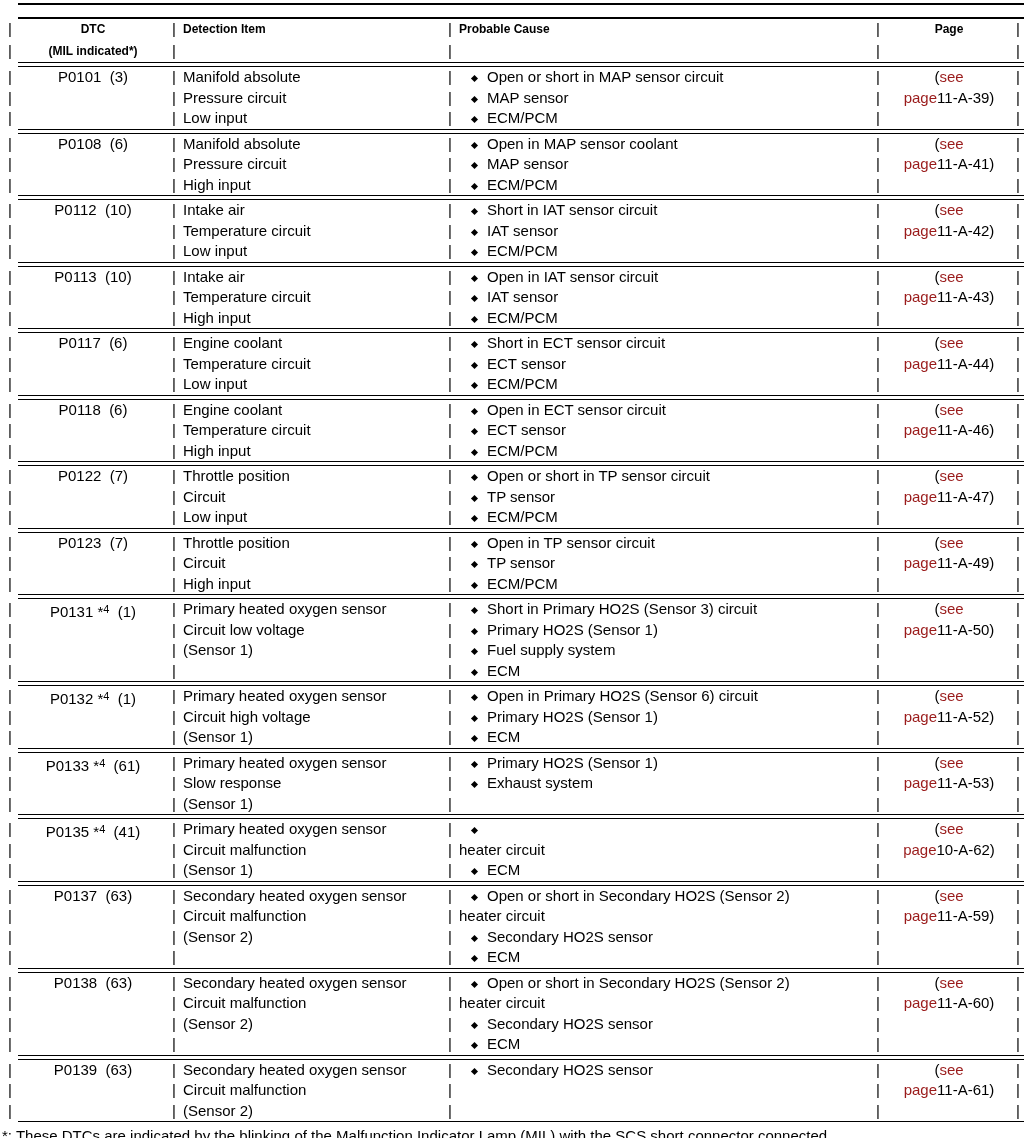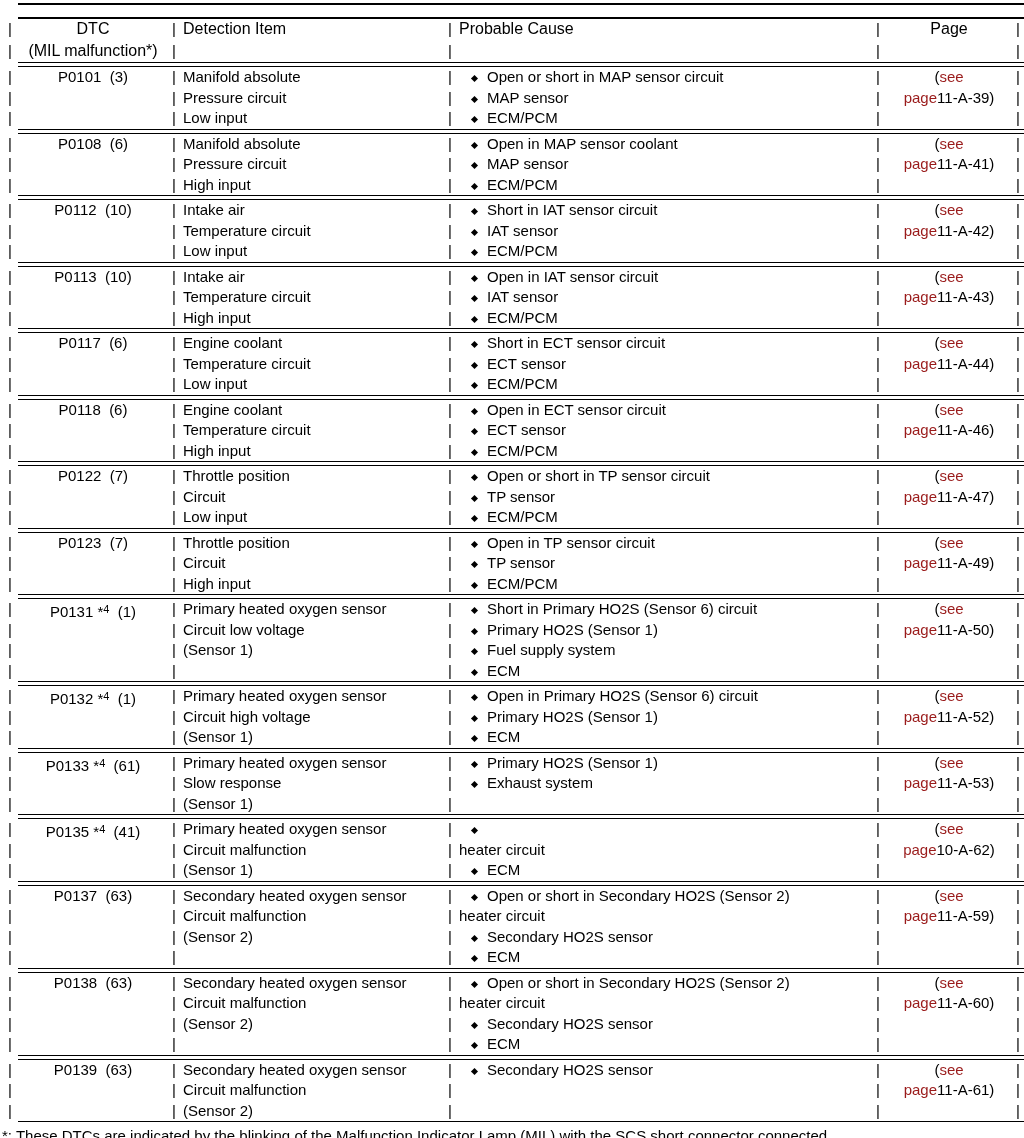--- a/index.html
+++ b/index.html
@@ -21,36 +21,36 @@
   .row + .row{margin-top:3px}
   .row::before{content:"";position:absolute;left:18px;right:0;top:0;height:1px;background:#000}
   .row::after{content:"";position:absolute;left:18px;right:0;bottom:0;height:1px;background:#000}
   .row.header::before{height:2px}
   .cell{position:relative;min-width:0}
   .line{position:relative;height:20.5px;line-height:20.5px;white-space:pre}
   .header .line{height:22px;line-height:22px}
   .pipe{position:absolute;left:0;top:0}
   .txt{display:block;margin:0 4px 0 11px;overflow:hidden}
   .c-dtc .txt,.c-page .txt{text-align:center;margin:0 3px 0 9px}
-  .header .txt{font-weight:normal;font-size:16px}
+  .header .txt{font-weight:bold;font-size:12px}
   .em{color:var(--accent,#9a1b1b);font-weight:normal}
   .sup{font-size:11px;vertical-align:3.5px}
   .bullet{display:inline-block;width:5px;height:5px;background:#000;transform:rotate(45deg);margin:0 10px 1px 13px}
   .footnote{position:absolute;top:1127px;left:2px;white-space:pre}
 </style>
 </head>
 <body>
 
 <div class="top-rule"></div>
 
 <div id="tbl">
   <div class="row header">
     <div class="cell c-dtc">
       <div class="line"><span class="pipe">|</span><span class="txt">DTC</span></div>
-      <div class="line"><span class="pipe">|</span><span class="txt">(MIL malfunction*)</span></div>
+      <div class="line"><span class="pipe">|</span><span class="txt">(MIL indicated*)</span></div>
     </div>
     <div class="cell c-det">
       <div class="line"><span class="pipe">|</span><span class="txt">Detection Item</span></div>
       <div class="line"><span class="pipe">|</span></div>
     </div>
     <div class="cell c-cause">
       <div class="line"><span class="pipe">|</span><span class="txt">Probable Cause</span></div>
       <div class="line"><span class="pipe">|</span></div>
     </div>
     <div class="cell c-page">
@@ -286,21 +286,21 @@
         <div class="line"><span class="pipe">|</span></div>
         <div class="line"><span class="pipe">|</span></div>
       </div>
       <div class="cell c-det">
         <div class="line"><span class="pipe">|</span><span class="txt">Primary heated oxygen sensor</span></div>
         <div class="line"><span class="pipe">|</span><span class="txt">Circuit low voltage</span></div>
         <div class="line"><span class="pipe">|</span><span class="txt">(Sensor 1)</span></div>
         <div class="line"><span class="pipe">|</span></div>
       </div>
       <div class="cell c-cause">
-        <div class="line"><span class="pipe">|</span><span class="txt"><span class="bullet"></span><span>Short in Primary HO2S (Sensor 6) circuit</span></span></div>
+        <div class="line"><span class="pipe">|</span><span class="txt"><span class="bullet"></span><span>Short in Primary HO2S (Sensor 3) circuit</span></span></div>
         <div class="line"><span class="pipe">|</span><span class="txt"><span class="bullet"></span><span>Primary HO2S (Sensor 1)</span></span></div>
         <div class="line"><span class="pipe">|</span><span class="txt"><span class="bullet"></span><span>Fuel supply system</span></span></div>
         <div class="line"><span class="pipe">|</span><span class="txt"><span class="bullet"></span><span>ECM</span></span></div>
       </div>
       <div class="cell c-page">
         <div class="line"><span class="pipe">|</span><span class="txt"><span>(</span><span class="em">see</span></span></div>
         <div class="line"><span class="pipe">|</span><span class="txt"><span class="em">page</span><span>11-A-50)</span></span></div>
         <div class="line"><span class="pipe">|</span></div>
         <div class="line"><span class="pipe">|</span></div>
       </div>

